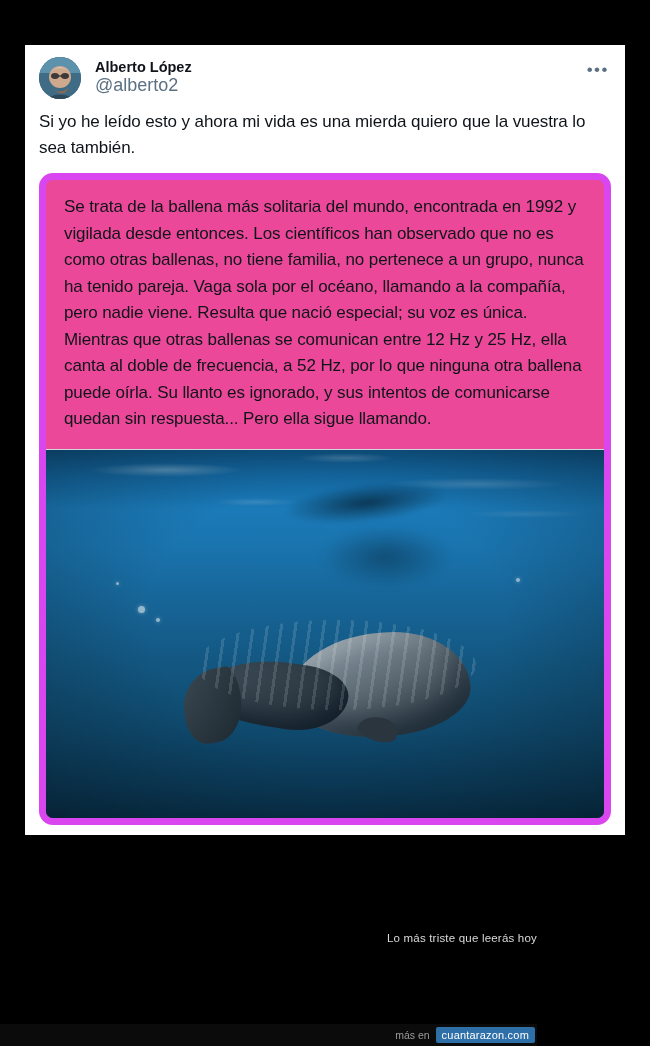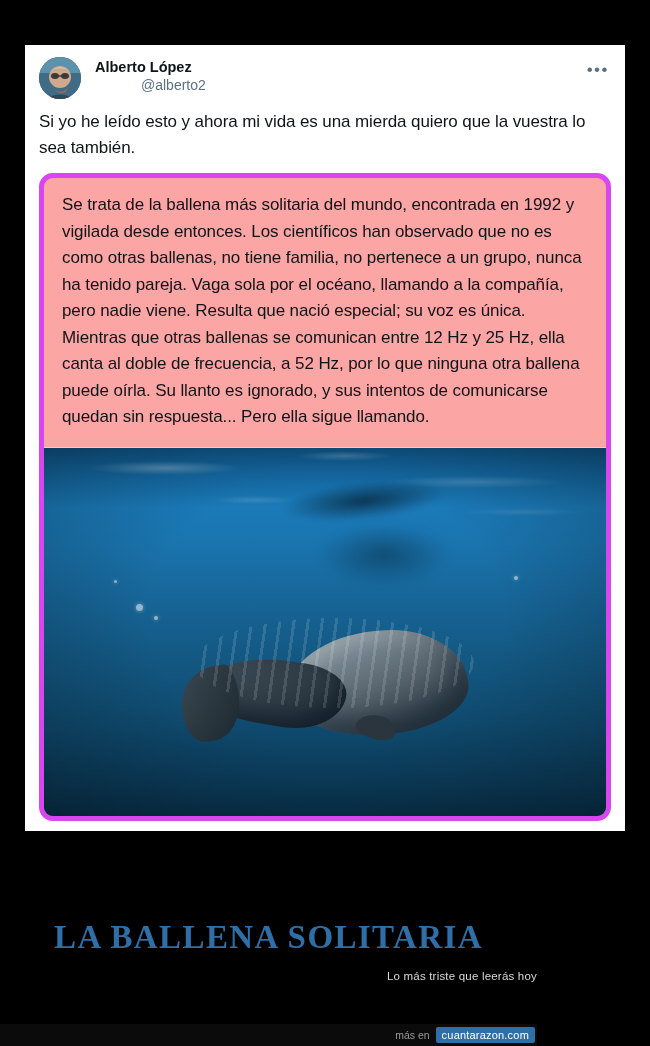--- a/index.html
+++ b/index.html
@@ -59,24 +59,23 @@
     justify-content: center;
     padding-top: 1px;
   }
   .display-name {
     font-size: 14.5px;
     font-weight: bold;
     color: #0f1419;
     line-height: 18px;
   }
   .handle {
-    font-size: 14px;
+    font-size: 18px;
     color: #5b7083;
     line-height: 18px;
-    margin-left: 46px;
   }
 
   .more-icon {
     position: absolute;
     right: 2px;
     top: 8px;
     color: #5b7083;
     font-size: 17px;
     letter-spacing: 1.5px;
     line-height: 10px;
@@ -85,24 +84,24 @@
   .tweet-text {
     font-size: 17px;
     line-height: 26px;
     color: #0f1419;
     padding: 4px 0 12px 0;
     letter-spacing: -0.1px;
   }
 
   
   .quote-card {
-    border: 5px solid #d946ef;
+    border: 7px solid #d946ef;
     border-radius: 14px;
     overflow: hidden;
-    background: #fca5a5;
+    background: #ec4899;
   }
   .quote-text {
     font-size: 17px;
     line-height: 26.5px;
     color: #0f1419;
     padding: 14px 18px 16px 18px;
     letter-spacing: -0.1px;
   }
 
   
@@ -320,21 +319,20 @@
           <div class="whale-fin"></div>
         </div>
         <div class="caustics"></div>
         <div class="vignette"></div>
       </div>
     </div>
 
   </div>
 
   <div class="footer">
-    <div class="footer-title">LA BALLENA SOLITARIA</div>
     <div class="footer-sub">Lo más triste que leerás hoy</div>
   </div>
 
   <div class="bottom-bar">
     <span class="bottom-note">más en</span>
     <span class="bottom-brand">cuantarazon.com</span>
   </div>
 
 </div>
 

